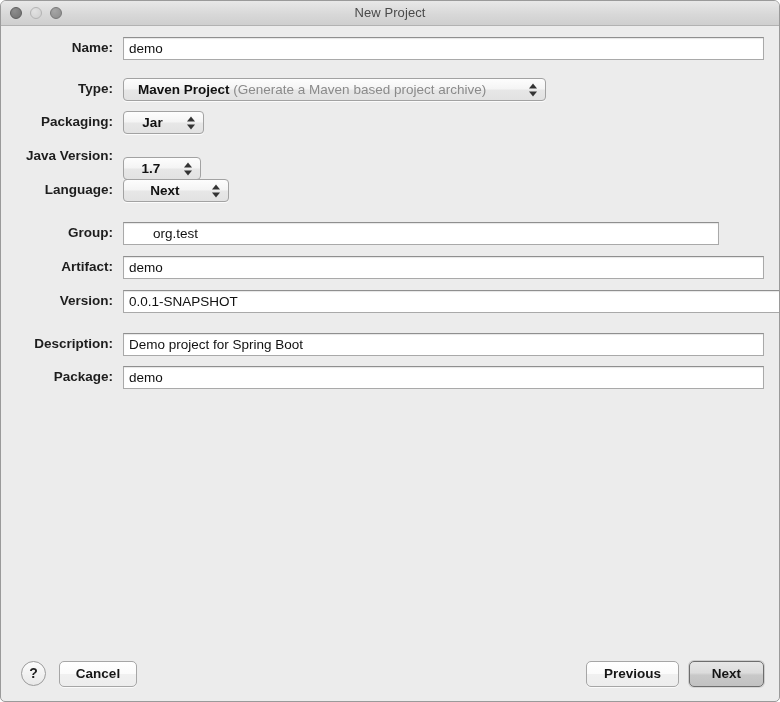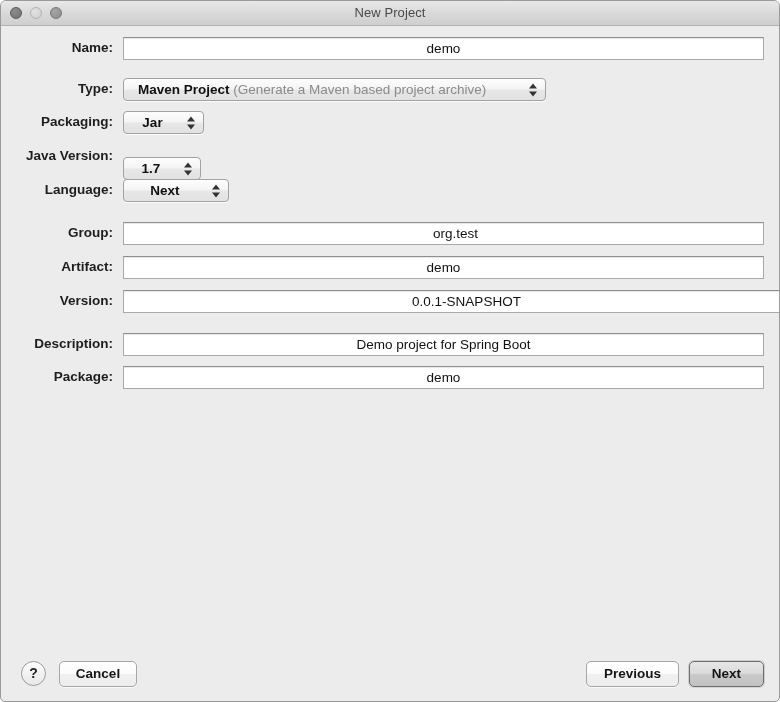--- a/index.html
+++ b/index.html
@@ -101,21 +101,20 @@
     border: 1px solid #a9a9a9;
     border-top-color: #8f8f8f;
     box-shadow: inset 0 1px 1px rgba(0,0,0,0.10);
     font-size: 13.5px;
     color: #111111;
     line-height: 21px;
     padding: 0 5px;
     font-family: "Liberation Sans", sans-serif;
     overflow: hidden;
     white-space: nowrap;
-    text-align: center;
   }
 
   
   .popup {
     position: absolute;
     left: 122px;
     height: 23px;
     box-sizing: border-box;
     background: linear-gradient(to bottom, #fdfdfd 0%, #f4f4f4 48%, #e7e7e7 52%, #e2e2e2 100%);
     border: 1px solid #a2a2a2;
@@ -288,21 +287,21 @@
           <span class="ar up"></span>
             <span class="ar down"></span>
         </span>
       </div>
     </div>
 
     <div class="row" style="top:196px; width:100%;">
       <div class="label-box">
         <span class="f-label">Group:</span>
       </div>
-      <div class="textfield" style="width:641px; top:0;padding-left:29px;">org.test</div>
+      <div class="textfield" style="width:596px; top:0;padding-left:29px;">org.test</div>
     </div>
 
     <div class="row" style="top:230px; width:100%;">
       <div class="label-box">
         <span class="f-label">Artifact:</span>
       </div>
       <div class="textfield" style="width:641px; top:0;">demo</div>
     </div>
 
     <div class="row" style="top:264px; width:100%;">

